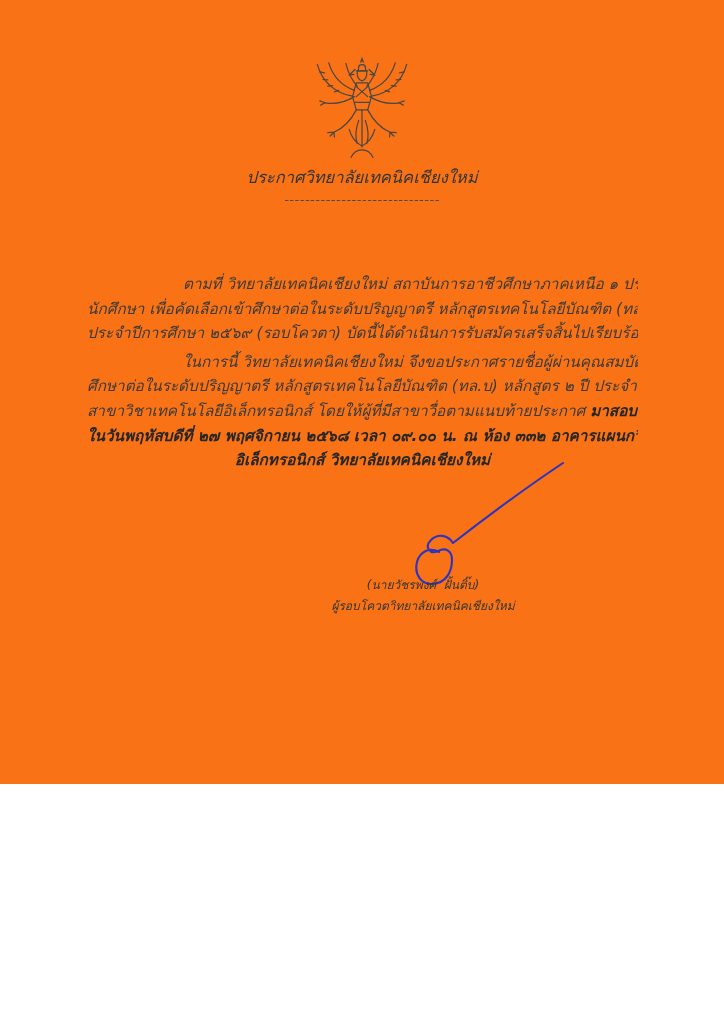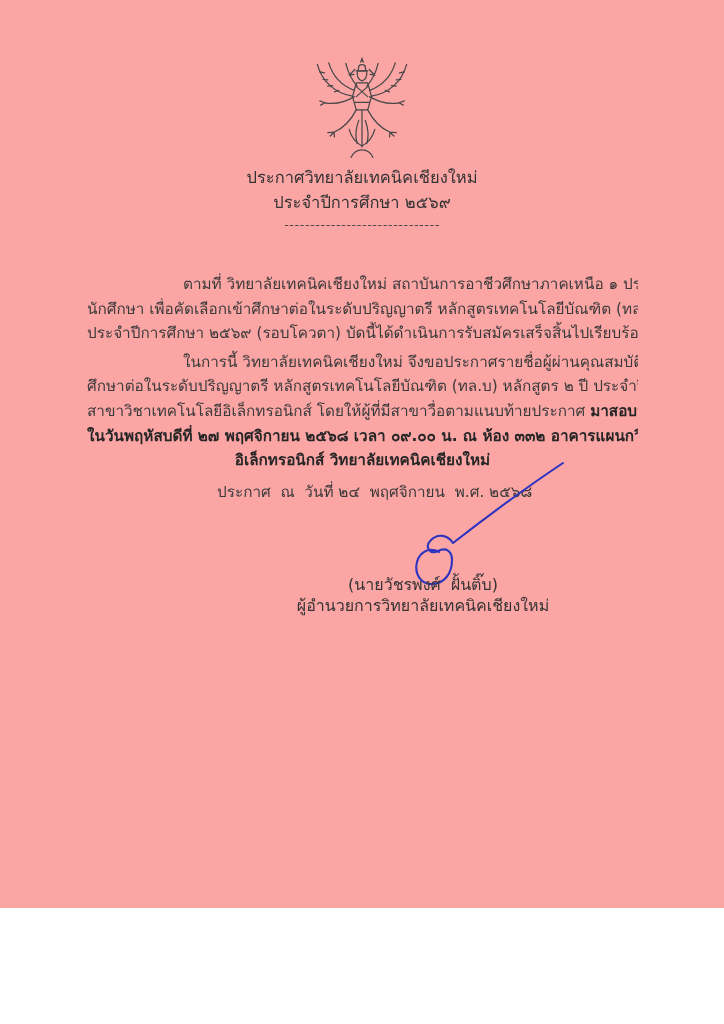--- a/index.html
+++ b/index.html
@@ -2,24 +2,25 @@
 <html lang="th"><head>
 <meta charset="utf-8">
 <style>
   html,body{margin:0;padding:0;}
   body{
     background:#ffffff;
     font-family:"DejaVu Sans","Liberation Sans",sans-serif;
   }
   .page{
     position:relative;
-    width:724px;height:908px;
-    background:#fca5a5;
+    width:724px;height:784px;
+    background:#f97316;
     color:#383838;
     overflow:hidden;
+    font-style:italic;
   }
   
   .emblem{
     position:absolute;
     top:54px;left:305px;
     width:114px;height:108px;
   }
   .emblem svg{width:100%;height:100%;}
   
   .header{
@@ -67,21 +68,21 @@
   .sig-ink{
     position:absolute;
     top:455px;left:410px;
     width:170px;height:140px;
     pointer-events:none;
   }
   .sign-block{
     position:absolute;
     top:575px;left:292px;width:262px;
     text-align:center;
-    font-size:16px;
+    font-size:12px;
     line-height:20.5px;
     color:#343434;
   }
 </style>
 </head>
 <body>
 
 <div class="page">
 
   <div class="emblem">
@@ -124,50 +125,48 @@
         <path d="M60 58 L60 97"></path>
         <path d="M60 96 C52.5 92 48.5 86 46.5 78.5 M60 96 C67.5 92 71.5 86 73.5 78.5"></path>
         <path d="M60 100 C54.5 100 50.5 103.5 48.5 108 M60 100 C65.5 100 69.5 103.5 71.5 108"></path>
         <path d="M56.5 69 C53 79 53 87.5 55 93.5 M63.5 69 C67 79 67 87.5 65 93.5"></path>
       </g>
     </svg>
   </div>
 
   <div class="header">
     <div class="hline">ประกาศวิทยาลัยเทคนิคเชียงใหม่</div>
-    <div class="hline">ประจำปีการศึกษา ๒๕๖๙</div>
     <div class="divider">------------------------------</div>
   </div>
 
   <div class="content">
     <div class="para">
       <div class="ln jfull indent">ตามที่ วิทยาลัยเทคนิคเชียงใหม่ สถาบันการอาชีวศึกษาภาคเหนือ ๑ ประกาศรับสมัคร</div>
       <div class="ln jfull">นักศึกษา เพื่อคัดเลือกเข้าศึกษาต่อในระดับปริญญาตรี หลักสูตรเทคโนโลยีบัณฑิต (ทล.บ.) หลักสูตร ๒ ปี</div>
       <div class="ln jshort">ประจำปีการศึกษา ๒๕๖๙ (รอบโควตา) บัดนี้ได้ดำเนินการรับสมัครเสร็จสิ้นไปเรียบร้อยแล้ว นั้น</div>
     </div>
     <div class="para">
       <div class="ln jfull indent">ในการนี้ วิทยาลัยเทคนิคเชียงใหม่ จึงขอประกาศรายชื่อผู้ผ่านคุณสมบัติเข้ารับการคัดเลือก</div>
       <div class="ln jfull">ศึกษาต่อในระดับปริญญาตรี หลักสูตรเทคโนโลยีบัณฑิต (ทล.บ) หลักสูตร ๒ ปี ประจำปีการศึกษา ๒๕๖๙</div>
       <div class="ln jfull"><span>สาขาวิชาเทคโนโลยีอิเล็กทรอนิกส์ โดยให้ผู้ที่มีสาขาวื่อตามแนบท้ายประกาศ </span><span class="b">มาสอบสัมภาษณ์/สอบปฏิบัติ</span></div>
       <div class="ln jfull b">ในวันพฤหัสบดีที่ ๒๗ พฤศจิกายน ๒๕๖๘ เวลา ๐๙.๐๐ น. ณ ห้อง ๓๓๒ อาคารแผนกวิชาช่าง</div>
       <div class="ln jshort b">อิเล็กทรอนิกส์ วิทยาลัยเทคนิคเชียงใหม่</div>
     </div>
-    <div class="dateline">ประกาศ&nbsp; ณ&nbsp; วันที่ ๒๔&nbsp; พฤศจิกายน&nbsp; พ.ศ. ๒๕๖๘</div>
   </div>
 
   <div class="sig-ink">
     <svg viewBox="410 455 170 140" xmlns="http://www.w3.org/2000/svg">
       <path d="M563 463 C530 485 480 522 453 543
                C448 535 438 533 431 540
                C424 547 430 555 438 551
                C446 547 452 551 452 560
                C452 573 445 583 433 584
                C421 585 414 574 417 562
                C420 551 430 547 439 552" fill="none" stroke="#2e34bf" stroke-width="2.1" stroke-linecap="round" stroke-linejoin="round"></path>
     </svg>
   </div>
 
   <div class="sign-block">
     <div>(นายวัชรพงศ์&nbsp; ฝั้นติ๊บ)</div>
-    <div>ผู้อำนวยการวิทยาลัยเทคนิคเชียงใหม่</div>
+    <div>ผู้รอบโควตาิทยาลัยเทคนิคเชียงใหม่</div>
   </div>
 
 </div>
 
 </body></html>

